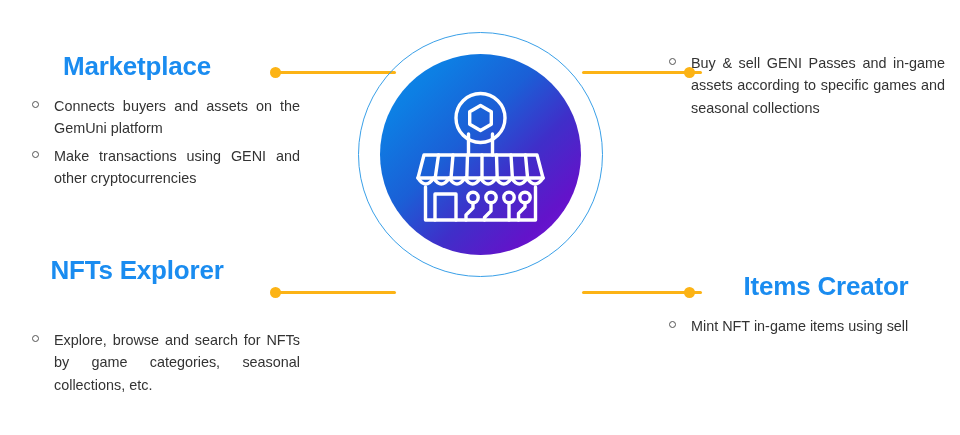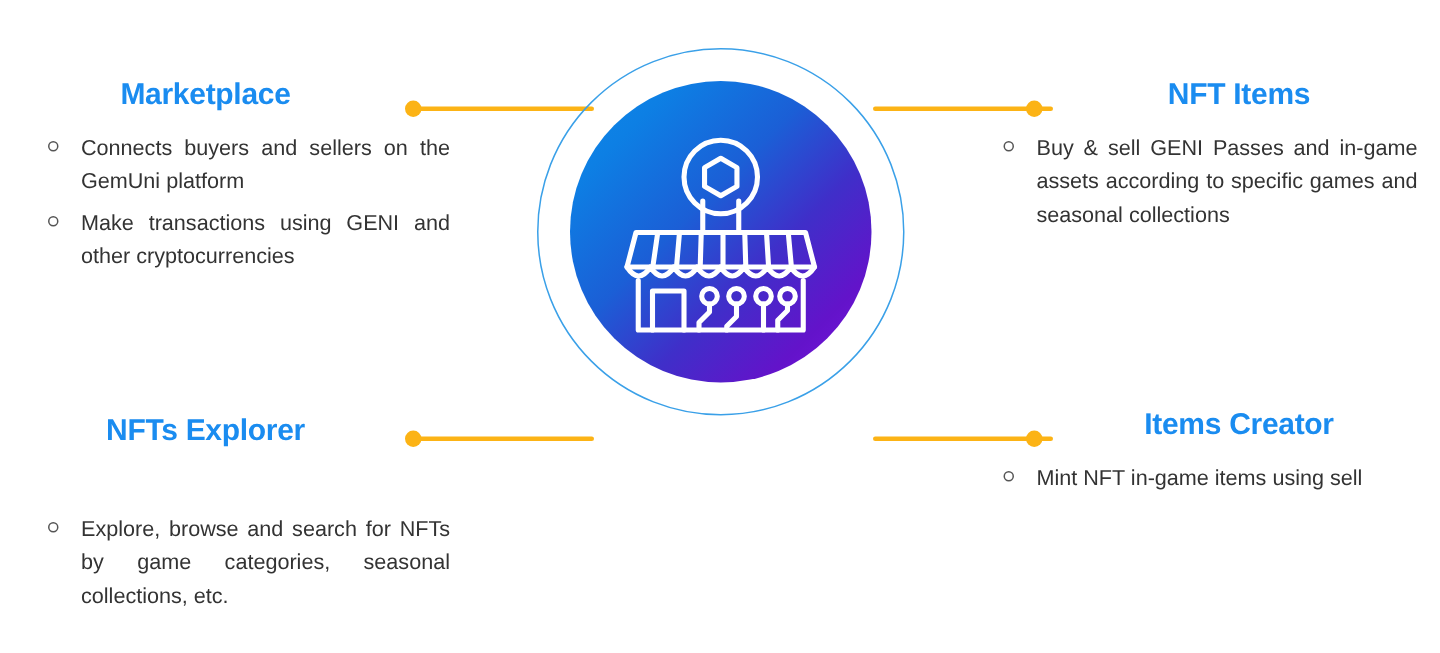--- a/index.html
+++ b/index.html
@@ -21,26 +21,26 @@
     height: 435px;
   }
 
   
   .feature {
     position: absolute;
     width: 290px;
   }
   .feature.tl { left: 18px;  top: 52px; }
   .feature.tr { left: 655px; top: 52px; }
-  .feature.bl { left: 18px;  top: 276px; }
+  .feature.bl { left: 18px;  top: 256px; }
   .feature.br { left: 655px; top: 272px; }
 
   .feature-title {
     color: #1a8cf0;
-    font-size: 20px;
+    font-size: 26px;
     font-weight: bold;
     text-align: center;
     letter-spacing: -0.2px;
     white-space: nowrap;
     margin: 0 0 14px 0;
     line-height: 1.1;
   }
   .feature.tl .feature-title,
   .feature.bl .feature-title { padding-right: 52px; }
   .feature.tr .feature-title,
@@ -194,31 +194,30 @@
         <path d="M145 148.7 L145 153 L138.5 159.5 L138.5 166"></path>
       </g>
     </svg>
   </div>
 
   <div class="feature tl">
     <div class="feature-title">Marketplace</div>
     <ul class="bullet-list">
       <li class="bullet-item">
         <span class="bullet-marker"></span>
-        <span>Connects buyers and sellers on the GemUni platform</span>
+        <span>Connects buyers and assets on the GemUni platform</span>
       </li>
       <li class="bullet-item">
         <span class="bullet-marker"></span>
         <span>Make transactions using GENI and other cryptocurrencies</span>
       </li>
     </ul>
   </div>
 
   <div class="feature tr">
-    <div class="feature-title">NFT Items</div>
     <ul class="bullet-list">
       <li class="bullet-item">
         <span class="bullet-marker"></span>
         <span>Buy &amp; sell GENI Passes and in-game assets according to specific games and seasonal collections</span>
       </li>
     </ul>
   </div>
 
   <div class="feature bl">
     <div class="feature-title">NFTs Explorer</div>

